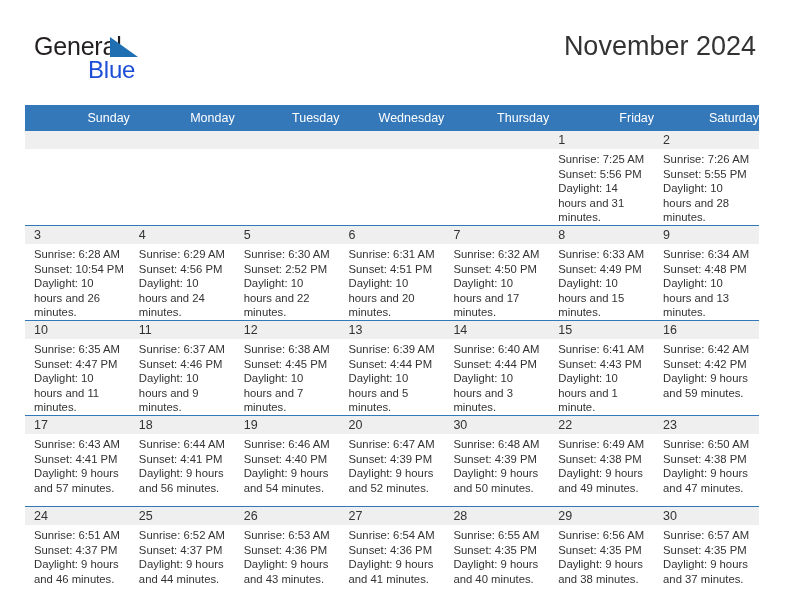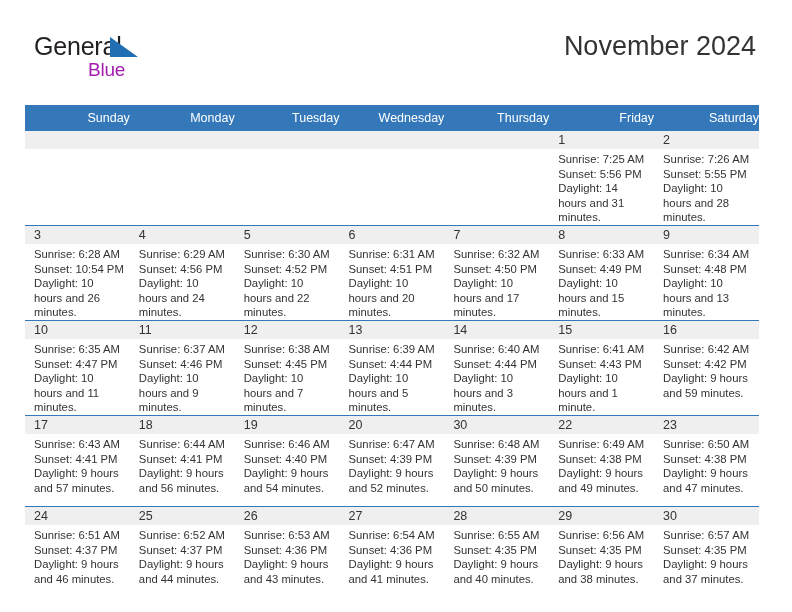--- a/index.html
+++ b/index.html
@@ -50,23 +50,23 @@
     position: absolute;
     left: 76px;
     top: 3px;
     width: 28px;
     height: 20px;
   }
   .brand-blue {
     position: absolute;
     left: 54px;
     top: 23px;
-    font-size: 19px;
+    font-size: 24px;
     line-height: 25px;
-    color: #a21caf;
+    color: #1d4ed8;
     letter-spacing: -0.2px;
   }
 
   .title-block {
     position: absolute;
     right: 36px;
     top: 30px;
     text-align: right;
   }
   .cal-title {
@@ -238,21 +238,21 @@
           <div class="cellbody">
             <div>Sunrise: 6:29 AM</div>
             <div>Sunset: 4:56 PM</div>
             <div class="daylight">Daylight: 10 hours and 24 minutes.</div>
           </div>
         </td>
         <td>
           <div class="daynum-band">5</div>
           <div class="cellbody">
             <div>Sunrise: 6:30 AM</div>
-            <div>Sunset: 4:52 PM</div>
+            <div>Sunset: 2:52 PM</div>
             <div class="daylight">Daylight: 10 hours and 22 minutes.</div>
           </div>
         </td>
         <td>
           <div class="daynum-band">6</div>
           <div class="cellbody">
             <div>Sunrise: 6:31 AM</div>
             <div>Sunset: 4:51 PM</div>
             <div class="daylight">Daylight: 10 hours and 20 minutes.</div>
           </div>

